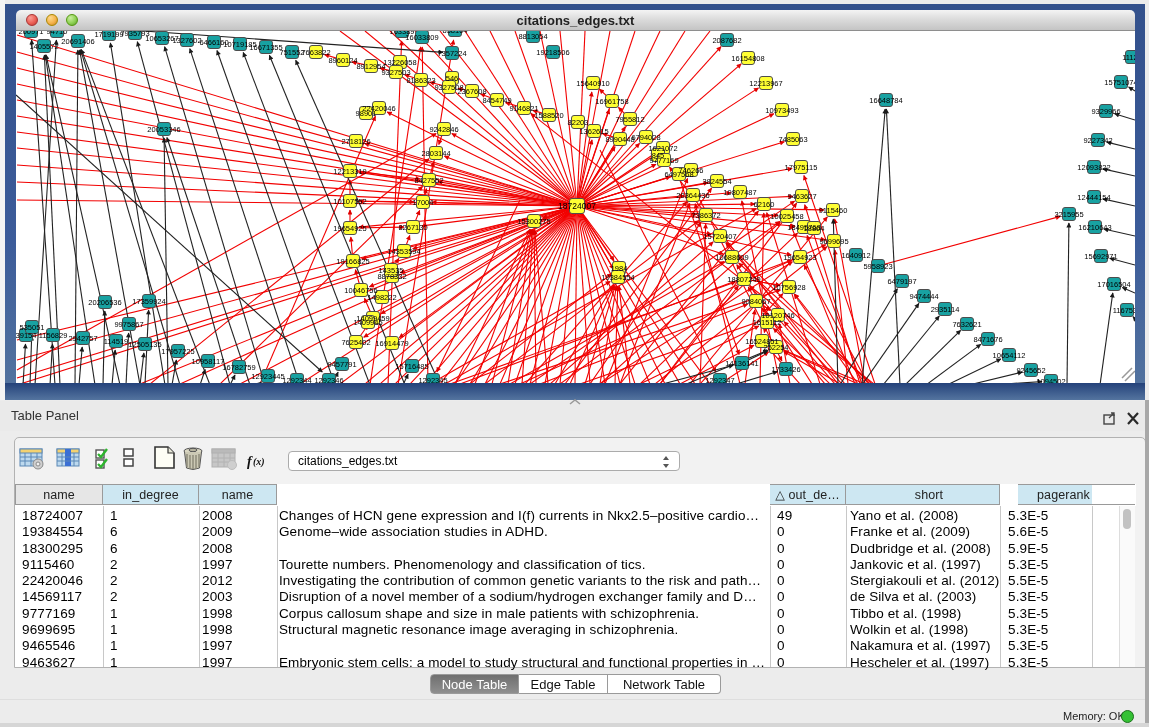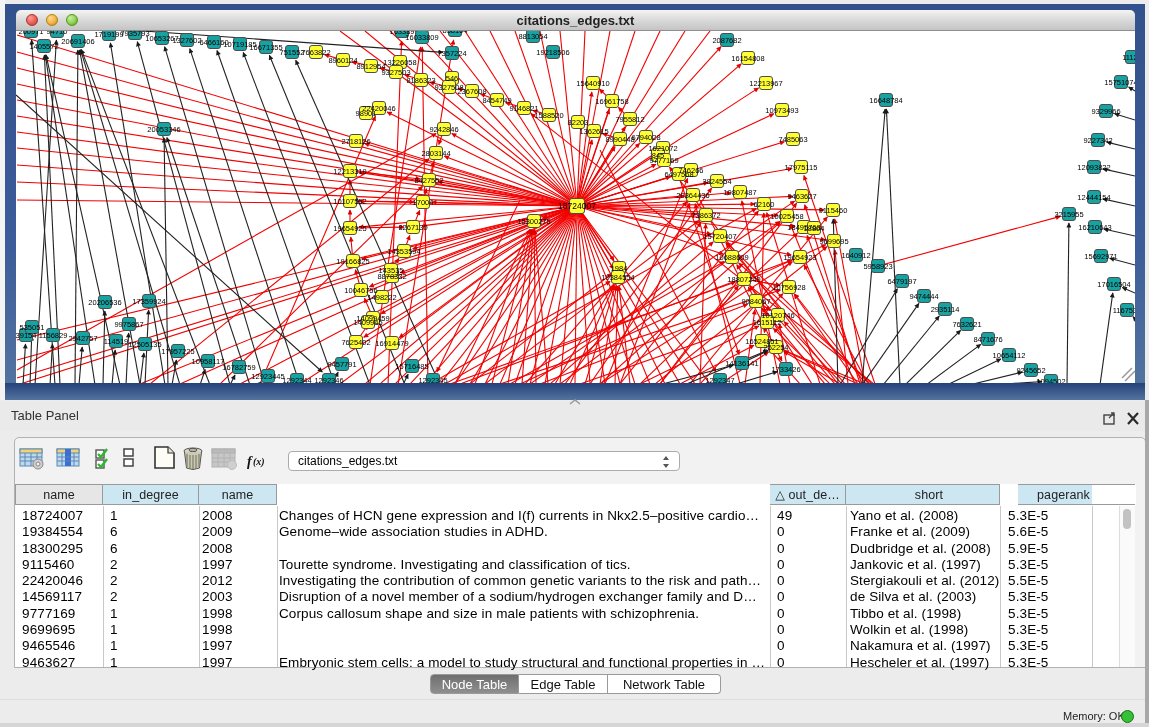--- a/index.html
+++ b/index.html
@@ -734,21 +734,21 @@
     <span style="left:110px">6</span>
     <span style="left:202px">2008</span>
     <span style="left:777px">0</span>
     <span style="left:850px">Dudbridge et al. (2008)</span>
     <span style="left:1008px">5.9E-5</span>
   </div>
 <div class="row" style="top:556px">
     <span style="left:22px">9115460</span>
     <span style="left:110px">2</span>
     <span style="left:202px">1997</span>
-    <span style="left:279px;width:489px;overflow:hidden">Tourette syndrome. Investigating and classification of tics.</span>
+    <span style="left:279px;width:489px;overflow:hidden">Tourette numbers. Phenomenology and classification of tics.</span>
     <span style="left:777px">0</span>
     <span style="left:850px">Jankovic et al. (1997)</span>
     <span style="left:1008px">5.3E-5</span>
   </div>
 <div class="row" style="top:572px">
     <span style="left:22px">22420046</span>
     <span style="left:110px">2</span>
     <span style="left:202px">2012</span>
     <span style="left:279px;width:489px;overflow:hidden">Investigating the contribution of common genetic variants to the risk and path…</span>
     <span style="left:777px">0</span>
@@ -770,20 +770,21 @@
     <span style="left:202px">1998</span>
     <span style="left:279px;width:489px;overflow:hidden">Corpus callosum shape and size in male patients with schizophrenia.</span>
     <span style="left:777px">0</span>
     <span style="left:850px">Tibbo et al. (1998)</span>
     <span style="left:1008px">5.3E-5</span>
   </div>
 <div class="row" style="top:621px">
     <span style="left:22px">9699695</span>
     <span style="left:110px">1</span>
     <span style="left:202px">1998</span>
+    <span style="left:279px;width:489px;overflow:hidden">Structural magnetic resonance image averaging in schizophrenia.</span>
     <span style="left:777px">0</span>
     <span style="left:850px">Wolkin et al. (1998)</span>
     <span style="left:1008px">5.3E-5</span>
   </div>
 <div class="row" style="top:637px">
     <span style="left:22px">9465546</span>
     <span style="left:110px">1</span>
     <span style="left:202px">1997</span>
     <span style="left:777px">0</span>
     <span style="left:850px">Nakamura et al. (1997)</span>

